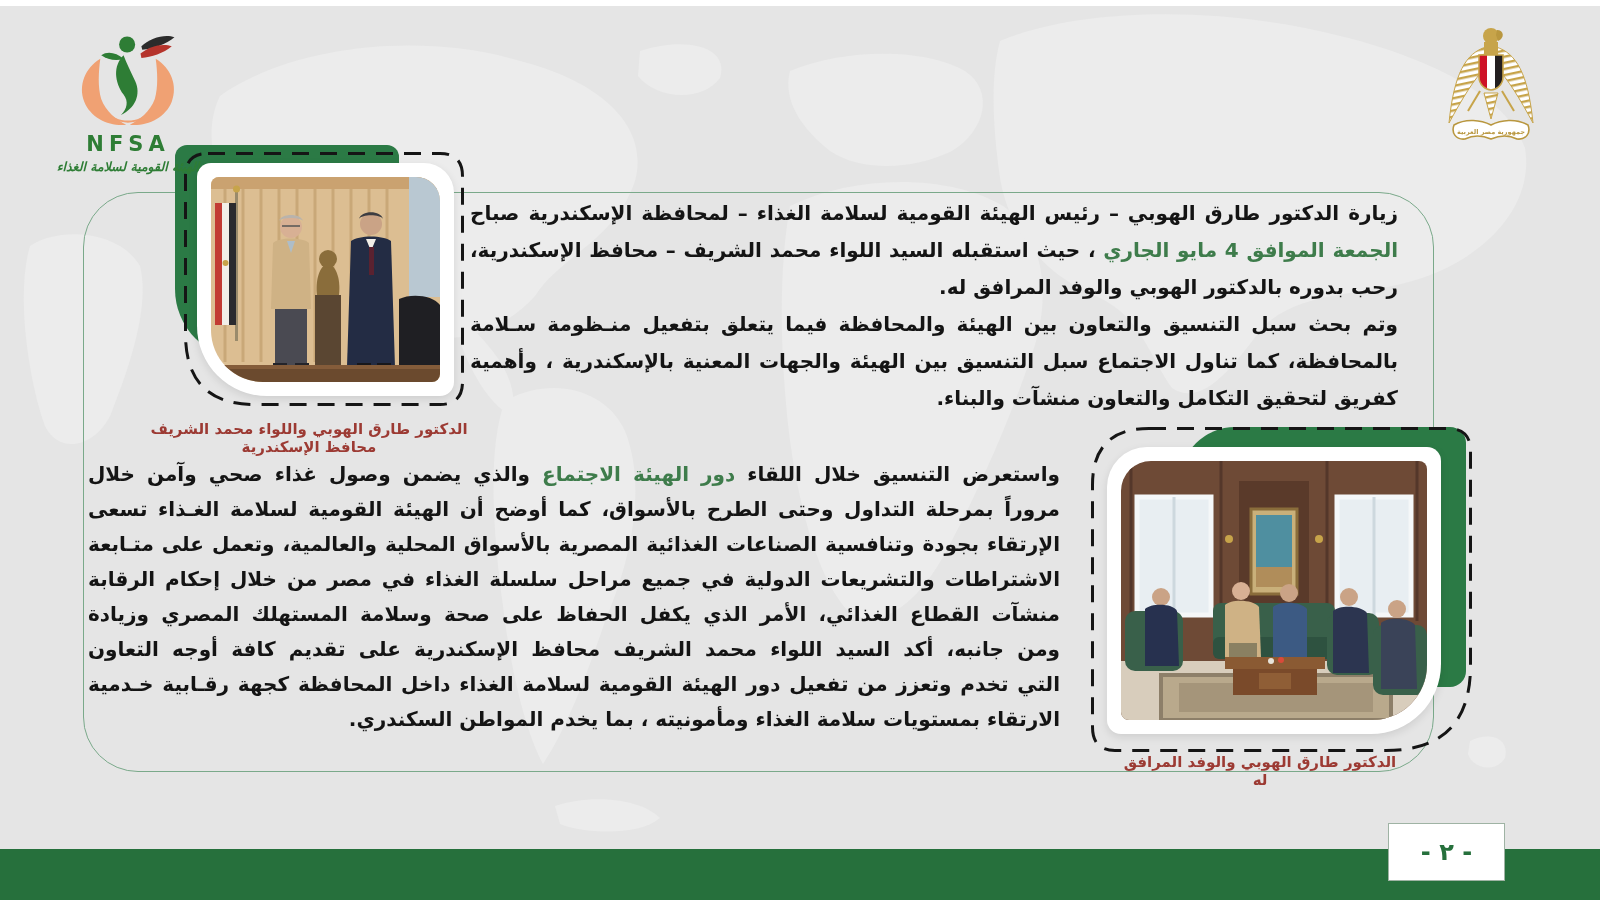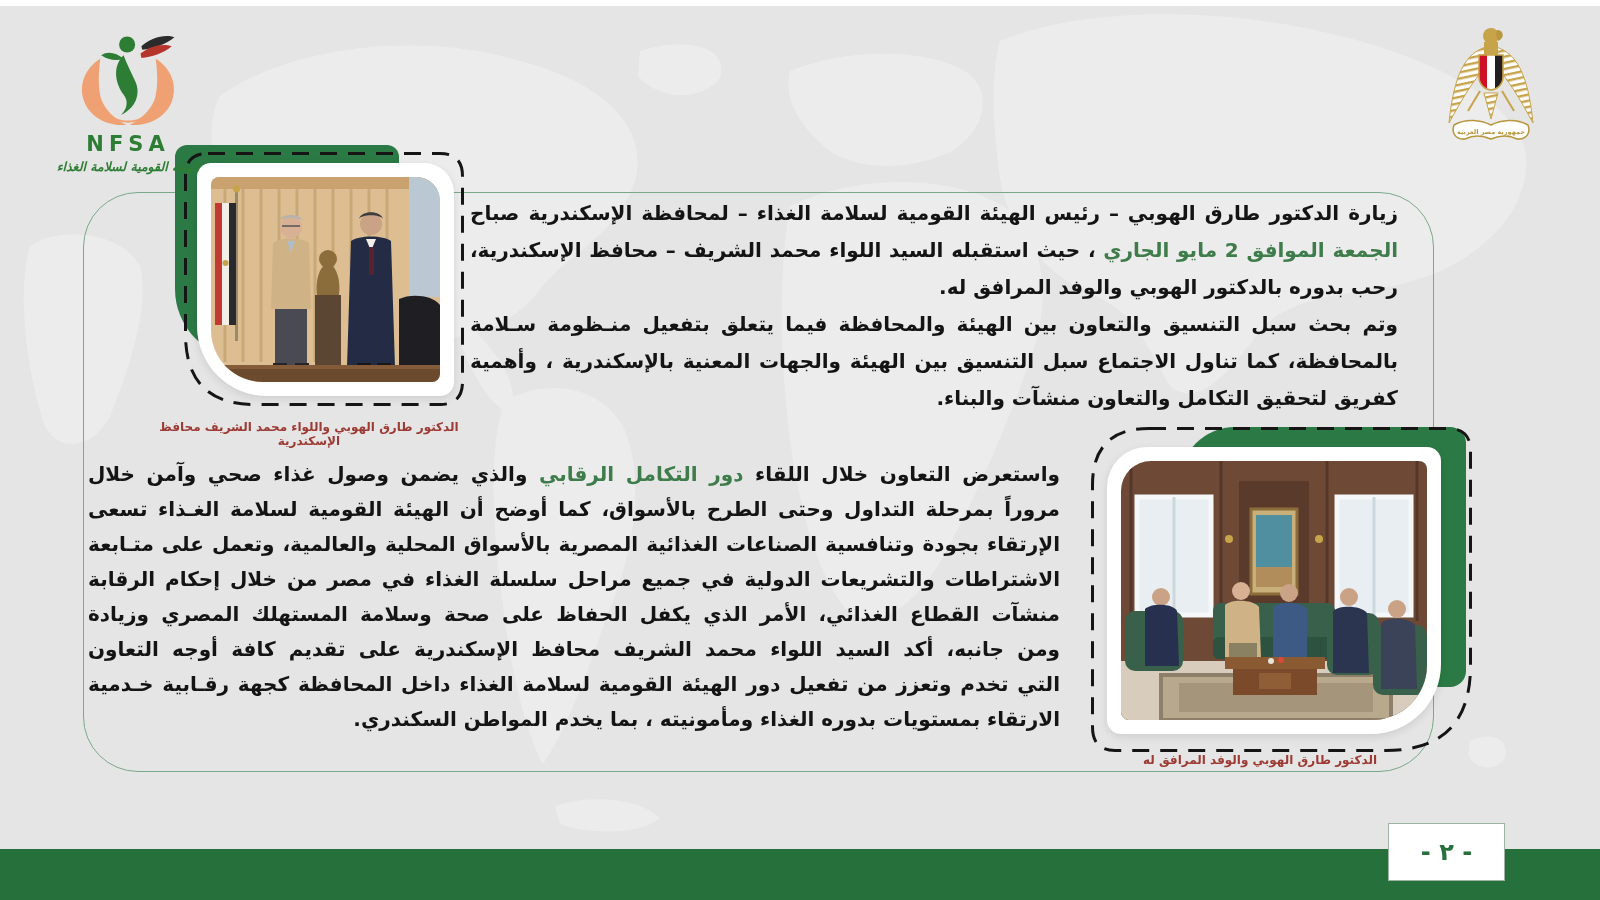--- a/index.html
+++ b/index.html
@@ -32,21 +32,21 @@
 
   .p2-green{left:1180px;top:421px;width:286px;height:260px;background:#2b7a45;
             border-radius:55px 16px 16px 16px;z-index:2;}
   .p2-card{left:1107px;top:441px;width:334px;height:287px;background:#ffffff;
            border-radius:40px 14px 70px 14px;box-shadow:0 3px 8px rgba(0,0,0,.10);z-index:2;}
   .p2-img{left:1121px;top:455px;width:306px;height:259px;border-radius:30px 8px 55px 8px;
           overflow:hidden;z-index:2;}
   .p2-dash{left:1091px;top:421px;width:381px;height:325px;z-index:2;}
   .p2-cap{left:1120px;top:747px;width:280px;z-index:2;}
 
-  .caption{color:#9c3a33;font-size:12px;font-weight:bold;text-align:center;direction:rtl;}
+  .caption{color:#9c3a33;font-size:15px;font-weight:bold;text-align:center;direction:rtl;}
 
   
   .tblock{direction:rtl;color:#141414;font-weight:bold;z-index:2;}
   .tb1{left:470px;top:189px;width:928px;font-size:20px;}
   .tb2{left:88px;top:451px;width:972px;font-size:20px;}
   .tb1 .tline{line-height:37px;height:37px;}
   .tb2 .tline{line-height:35px;height:35px;}
   .tline{overflow:hidden;}
   .just{text-align:justify;text-align-last:justify;}
   .endl{}
@@ -250,34 +250,34 @@
         <circle cx="160" cy="199" r="3" fill="#d94a3a"></circle>
     </svg>
   </div>
   <svg class="abs p2-dash" viewBox="0 0 381 325">
     <path d="M58,1.5 H357 Q379.5,1.5 379.5,24 V239 Q379.5,323.5 295,323.5 H24 Q1.5,323.5 1.5,300 V58 Q1.5,1.5 58,1.5 Z" fill="none" stroke="#151515" stroke-width="3" stroke-dasharray="17 11"></path>
   </svg>
   <div class="abs p2-cap caption">الدكتور طارق الهوبي والوفد المرافق له</div>
 
   <div class="abs tblock tb1">
     <div class="tline just"><span class="seg-black">زيارة الدكتور طارق الهوبي – رئيس الهيئة القومية لسلامة الغذاء – لمحافظة الإسكندرية صباح </span></div>
-    <div class="tline just"><span class="seg-green">الجمعة الموافق 2 مايو الجاري </span><span class="seg-black">، حيث استقبله السيد اللواء محمد الشريف – محافظ الإسكندرية، والذي</span></div>
+    <div class="tline just"><span class="seg-green">الجمعة الموافق 4 مايو الجاري </span><span class="seg-black">، حيث استقبله السيد اللواء محمد الشريف – محافظ الإسكندرية، والذي</span></div>
     <div class="tline endl"><span class="seg-black">رحب بدوره بالدكتور الهوبي والوفد المرافق له.</span></div>
     <div class="tline just"><span class="seg-black">وتم بحث سبل التنسيق والتعاون بين الهيئة والمحافظة فيما يتعلق بتفعيل منـظومة سـلامة الغذاء</span></div>
     <div class="tline just"><span class="seg-black">بالمحافظة، كما تناول الاجتماع سبل التنسيق بين الهيئة والجهات المعنية بالإسكندرية ، وأهمية العمل</span></div>
     <div class="tline endl"><span class="seg-black">كفريق لتحقيق التكامل والتعاون منشآت والبناء.</span></div>
   </div>
 
   <div class="abs tblock tb2">
-    <div class="tline just"><span class="seg-black">واستعرض التعاون خلال اللقاء </span><span class="seg-green">دور التكامل الرقابي</span><span class="seg-black"> والذي يضمن وصول غذاء صحي وآمن خلال العملية الإنتاجية،</span></div>
+    <div class="tline just"><span class="seg-black">واستعرض التنسيق خلال اللقاء </span><span class="seg-green">دور الهيئة الاجتماع</span><span class="seg-black"> والذي يضمن وصول غذاء صحي وآمن خلال العملية الإنتاجية،</span></div>
     <div class="tline just"><span class="seg-black">مروراً بمرحلة التداول وحتى الطرح بالأسواق، كما أوضح أن الهيئة القومية لسلامة الغـذاء تسعى بـدورها إلى</span></div>
     <div class="tline just"><span class="seg-black">الإرتقاء بجودة وتنافسية الصناعات الغذائية المصرية بالأسواق المحلية والعالمية، وتعمل على متـابعة تـوافر</span></div>
     <div class="tline just"><span class="seg-black">الاشتراطات والتشريعات الدولية في جميع مراحل سلسلة الغذاء في مصر من خلال إحكام الرقابة على كـافة</span></div>
     <div class="tline just"><span class="seg-black">منشآت القطاع الغذائي، الأمر الذي يكفل الحفاظ على صحة وسلامة المستهلك المصري وزيادة تنافسية وقبول</span></div>
     <div class="tline just"><span class="seg-black">ومن جانبه، أكد السيد اللواء محمد الشريف محافظ الإسكندرية على تقديم كافة أوجه التعاون والتسهيلات</span></div>
     <div class="tline just"><span class="seg-black">التي تخدم وتعزز من تفعيل دور الهيئة القومية لسلامة الغذاء داخل المحافظة كجهة رقـابية خـدمية في</span></div>
-    <div class="tline endl"><span class="seg-black">الارتقاء بمستويات بدوره الغذاء ومأمونيته ، بما يخدم المواطن السكندري.</span></div>
+    <div class="tline endl"><span class="seg-black">الارتقاء بمستويات سلامة الغذاء ومأمونيته ، بما يخدم المواطن السكندري.</span></div>
   </div>
 
   <div class="abs footer-bar"></div>
   <div class="abs page-num">- ٢ -</div>
 
 </div>
 
 </body></html>

